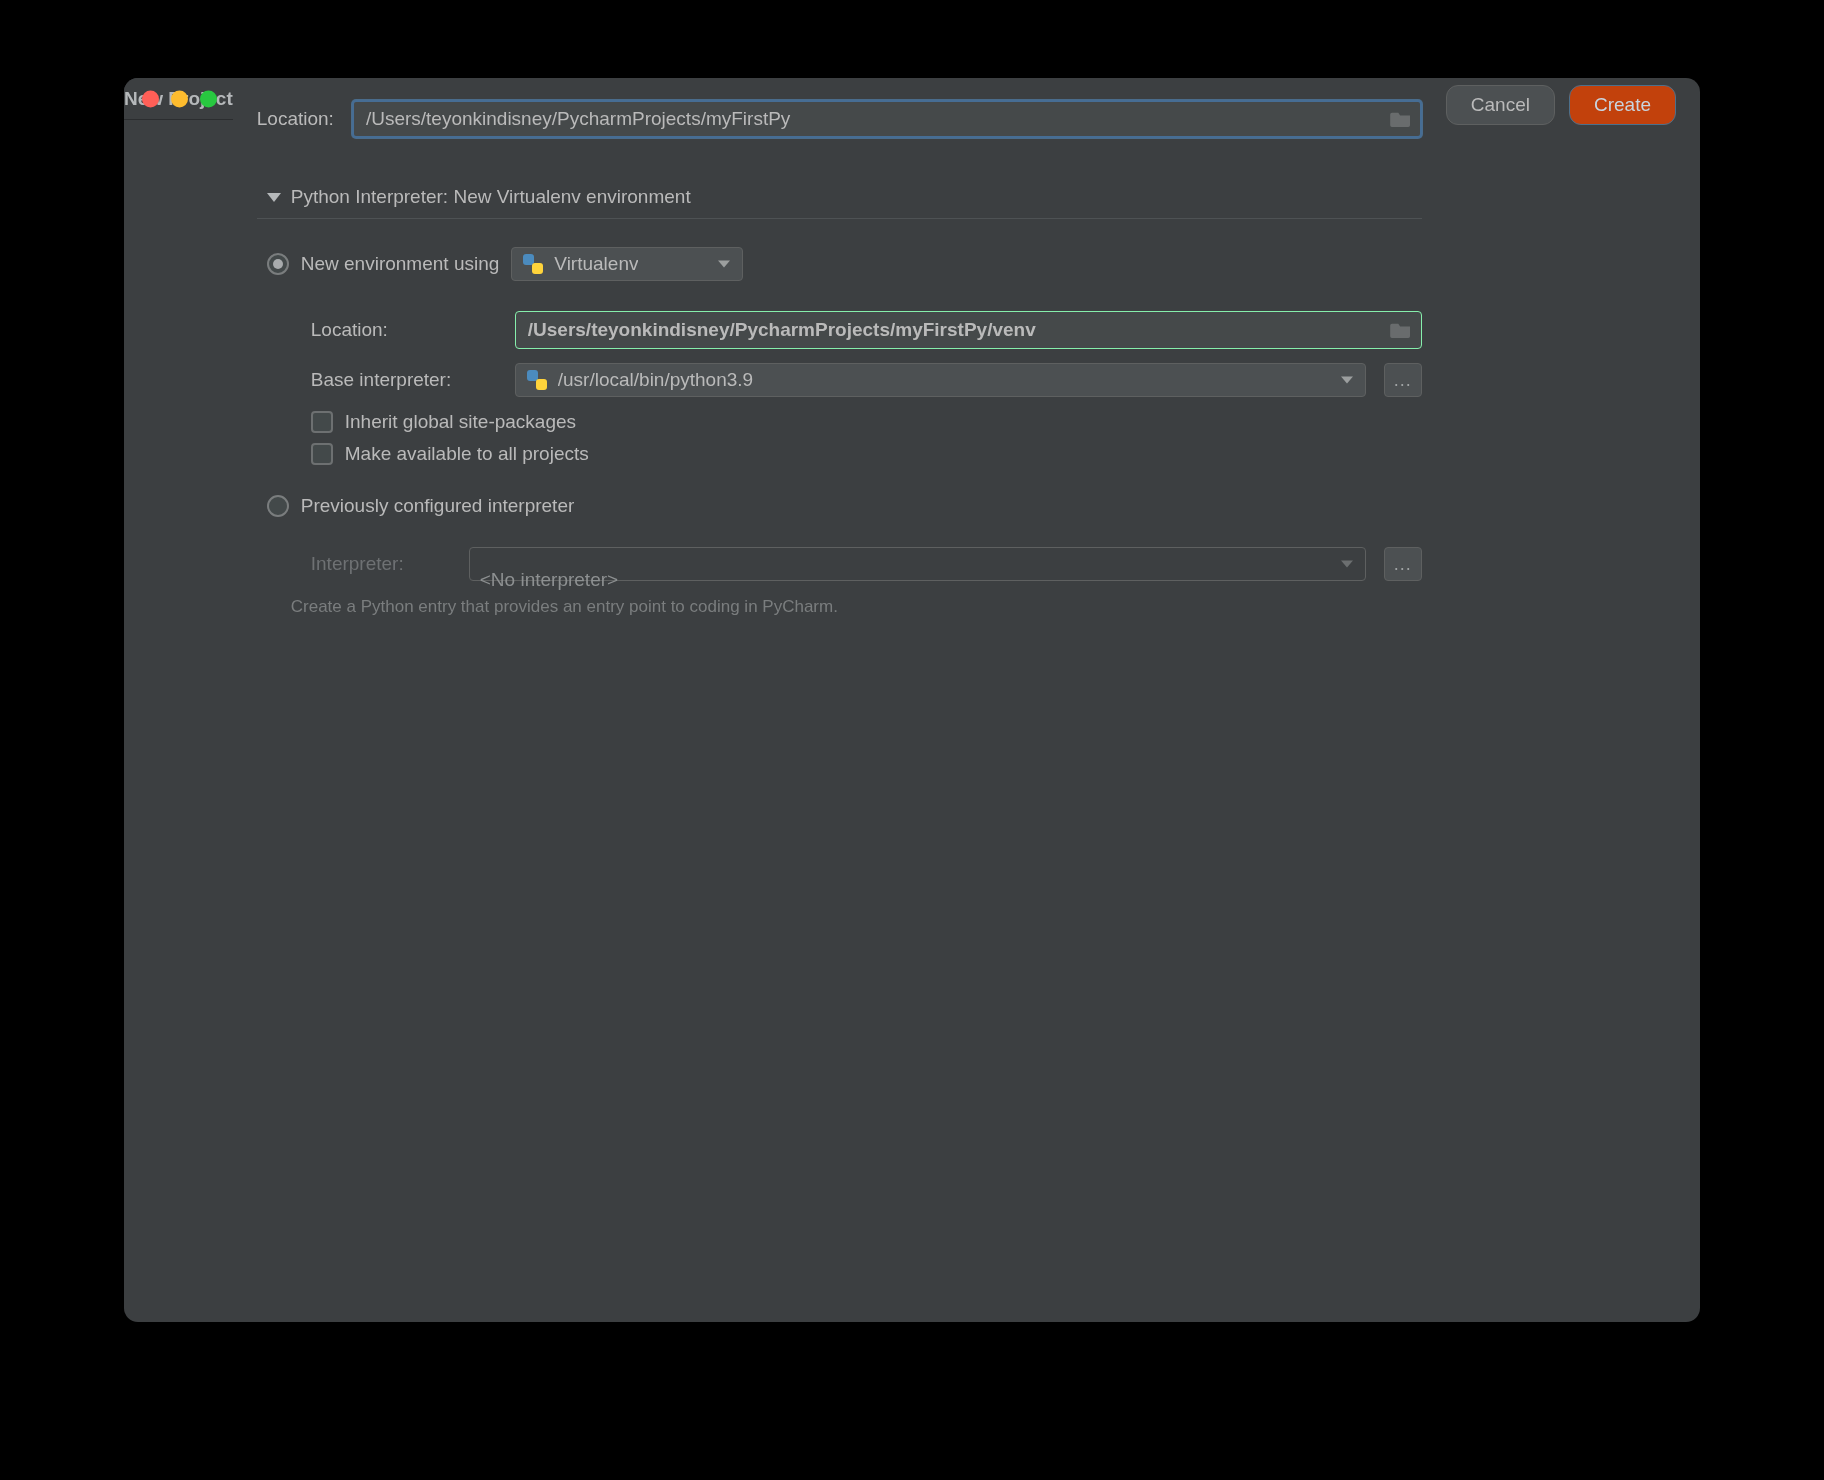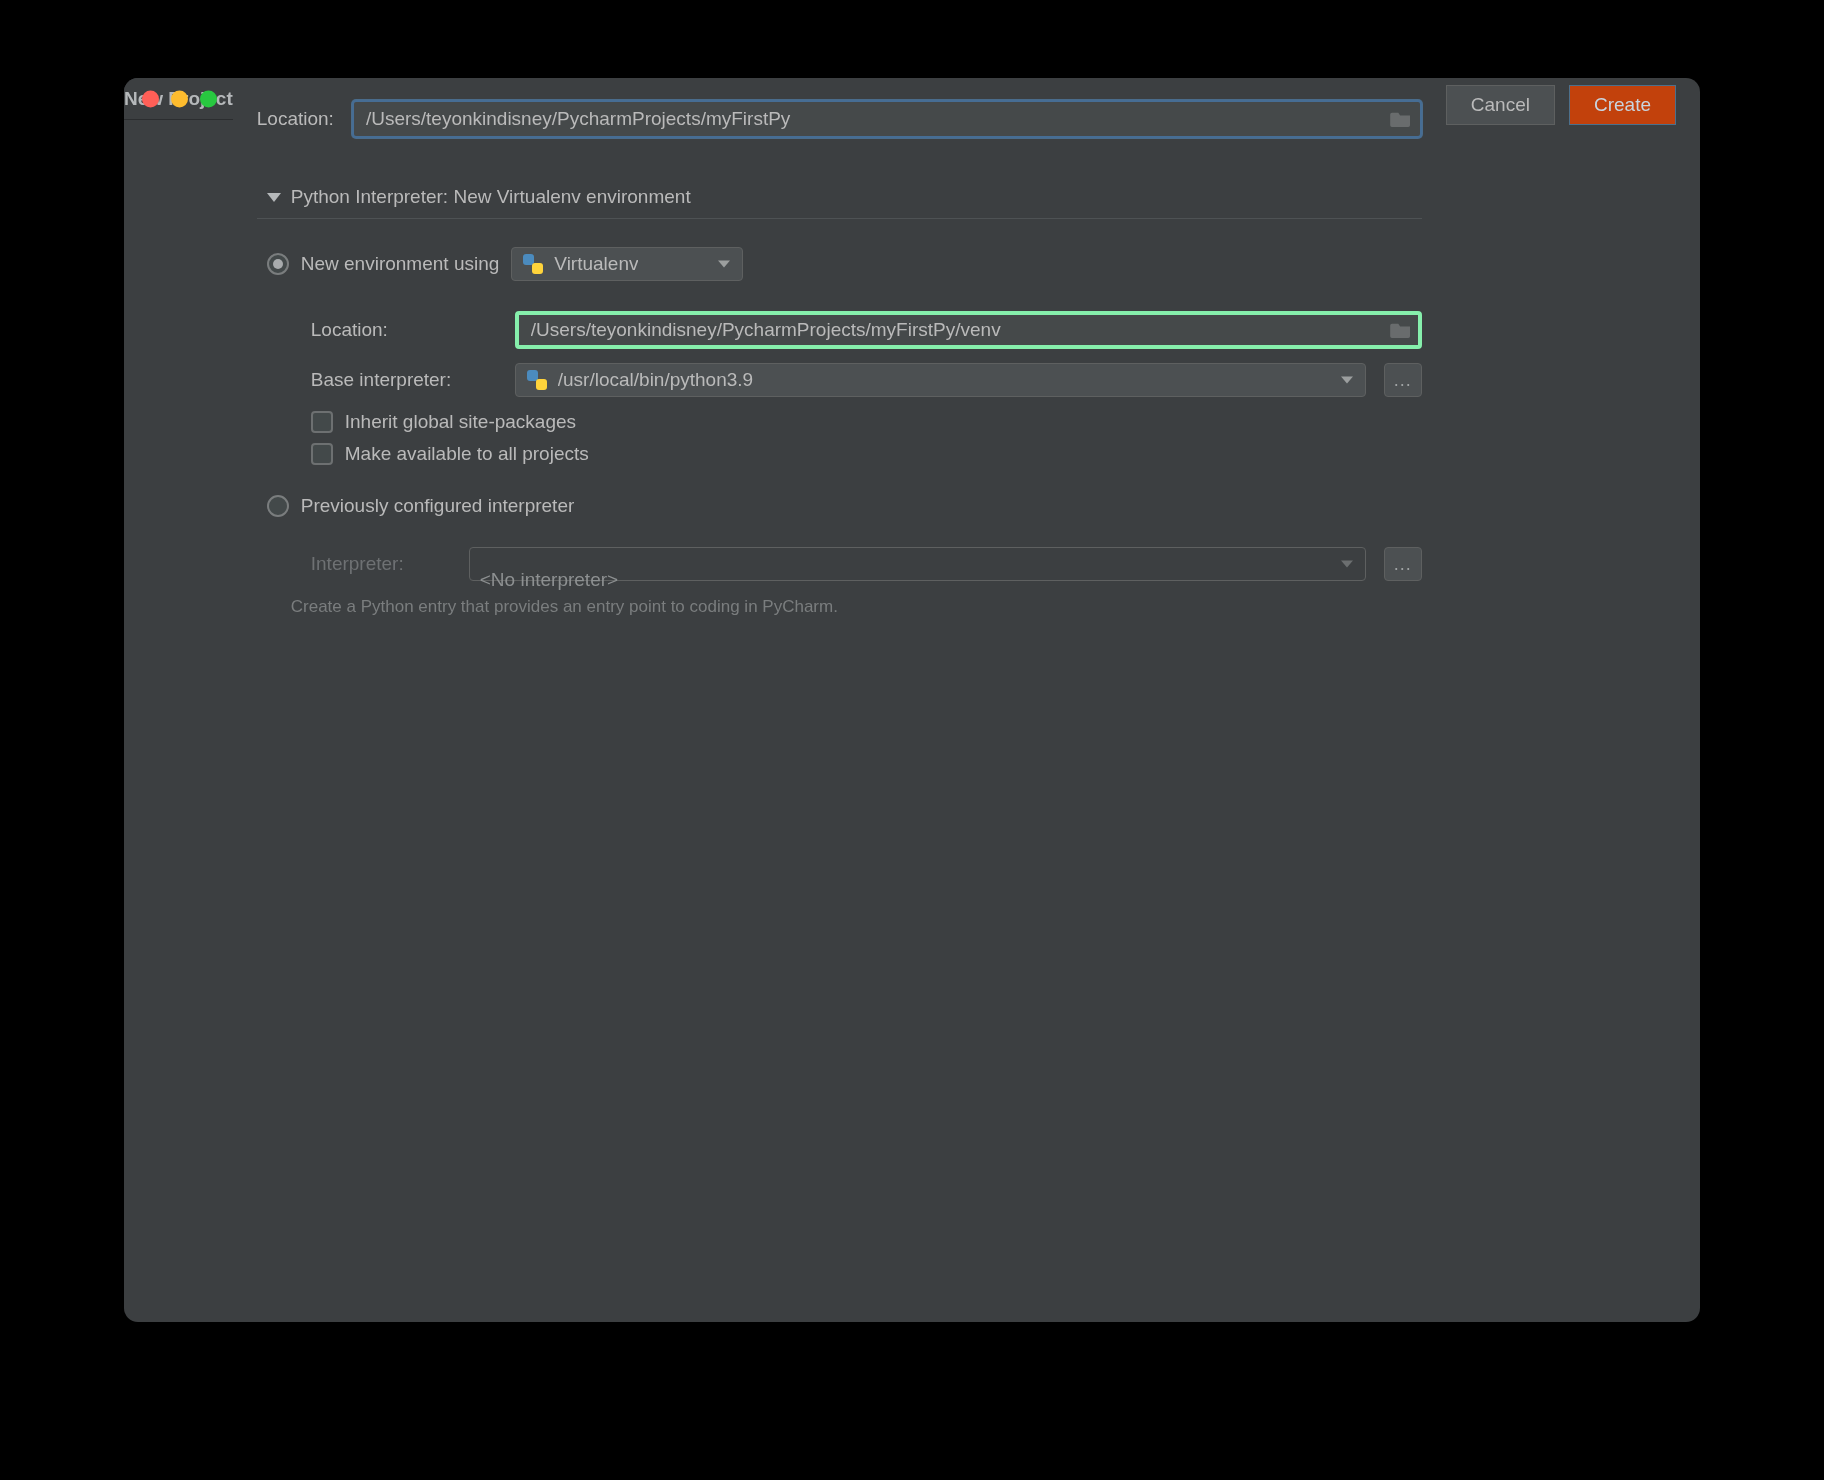--- a/index.html
+++ b/index.html
@@ -172,21 +172,22 @@
     align-items: center;
     gap: 18px;
     margin: 14px 0;
   }
   .fieldlabel {
     width: 186px;
     color: #bababa;
   }
   .fieldlabel.dim { color: #6e7173; }
   .textfield.plain {
-    border: 4px solid #86efac;
+    border: 1px solid #86efac;
+    font-weight: bold;
   }
   .combo.full {
     flex: 1;
   }
   .combo.dark {
     background: #3c3f41;
   }
   .combo-text {
     color: #bababa;
     font-size: 19px;
@@ -241,21 +242,21 @@
     height: 70px;
     display: flex;
     align-items: center;
     justify-content: flex-end;
     gap: 14px;
     padding: 0 24px 16px 0;
   }
   .btn {
     height: 40px;
     padding: 8px 24px;
-    border-radius: 0;
+    border-radius: 12px;
     font-size: 19px;
     display: flex; align-items: center; justify-content: center;
     border: 1px solid #5e6060;
   }
   .btn-secondary {
     background: #4c5052;
     color: #bababa;
   }
   .btn-primary {
     background: #c2410c;

